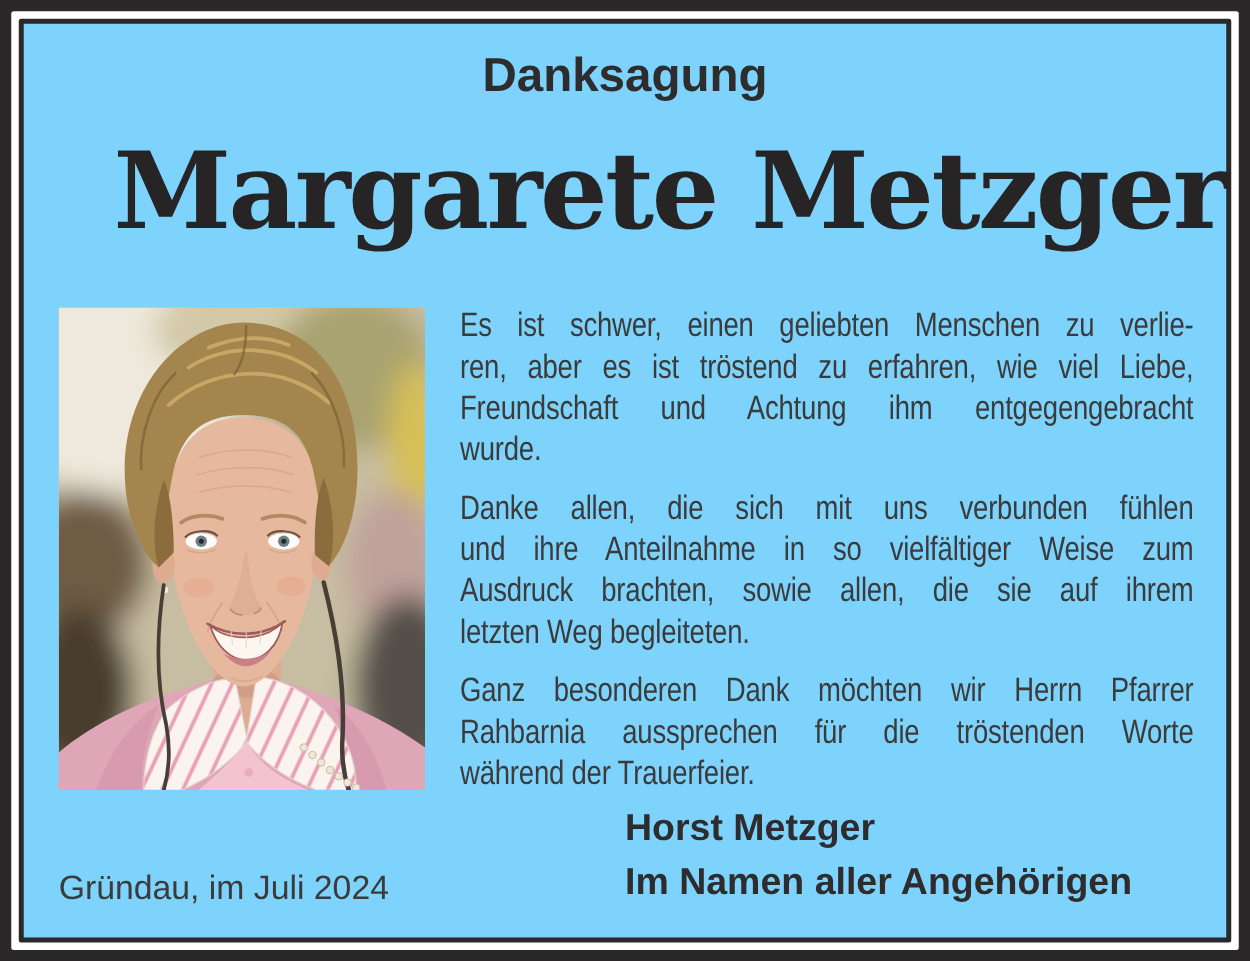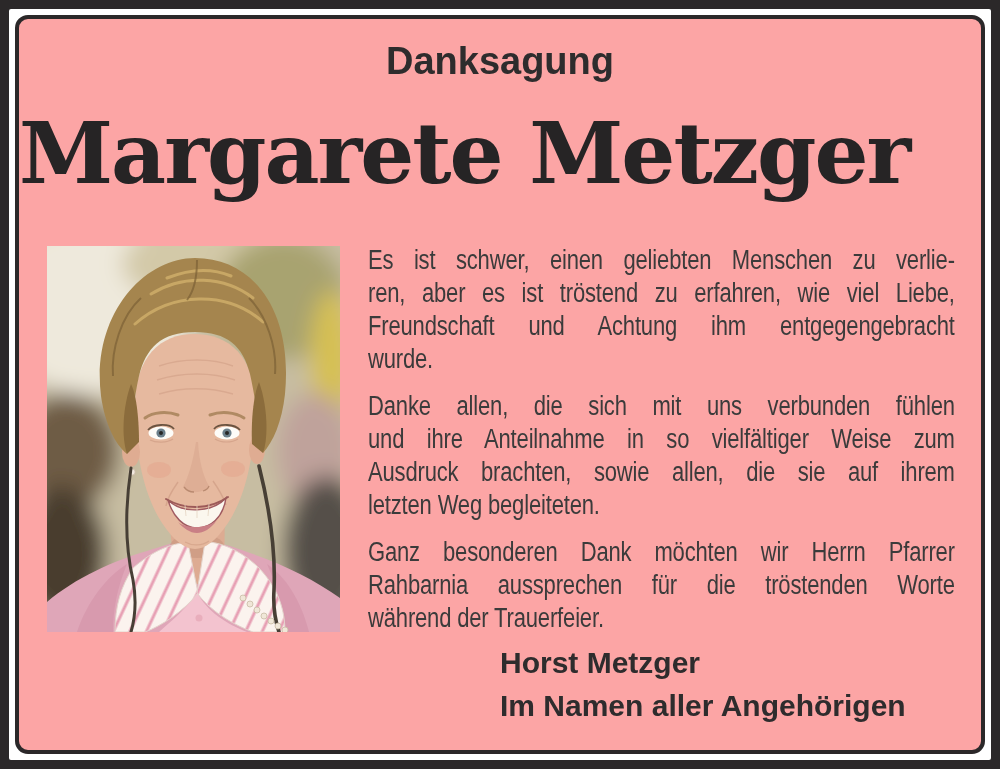--- a/index.html
+++ b/index.html
@@ -5,32 +5,32 @@
   * { margin:0; padding:0; box-sizing:border-box; }
   html,body { width:1000px; height:769px; overflow:hidden; }
   body { background:#2b2829; font-family:"Liberation Sans", sans-serif; position:relative; }
 
   .sheet {
     position:absolute; left:9px; top:9px; right:9px; bottom:9px;
     background:#ffffff; border-radius:2px;
   }
   .frame {
     position:absolute; left:6px; top:6px; right:6px; bottom:6px;
-    border:4px solid #2b2829; background:#fca5a5; border-radius:13px;
+    border:4px solid #2b2829; background:#7dd3fc; border-radius:2px;
   }
 
   .notice-title {
     position:absolute; left:0; top:18px; width:100%;
     text-align:center; font-size:38px; font-weight:bold;
     color:#2e2c2d; line-height:48px; letter-spacing:0px;
   }
 
   .headline {
     position:absolute; left:0; top:88px; width:100%;
-    text-align:left;
+    text-align:right;
     font-family:"DejaVu Serif","Liberation Serif",serif;
     font-weight:bold; font-size:85px; line-height:92px;
     color:#262425; letter-spacing:-2px;
     white-space:nowrap;
   }
 
   .photo {
     position:absolute; left:28px; top:227px;
     width:293px; height:386px; overflow:hidden; background:#cfc5aa;
   }
@@ -218,15 +218,16 @@
           <div class="bline">Rahbarnia aussprechen für die tröstenden Worte</div>
           <div class="bline last">während der Trauerfeier.</div>
         </div>
       </div>
 
     <div class="closing">
       <div>Horst Metzger</div>
       <div>Im Namen aller Angehörigen</div>
     </div>
 
+    <div class="placedate">Gründau, im Juli 2024</div>
 
   </div>
 </div>
 
 </body></html>

